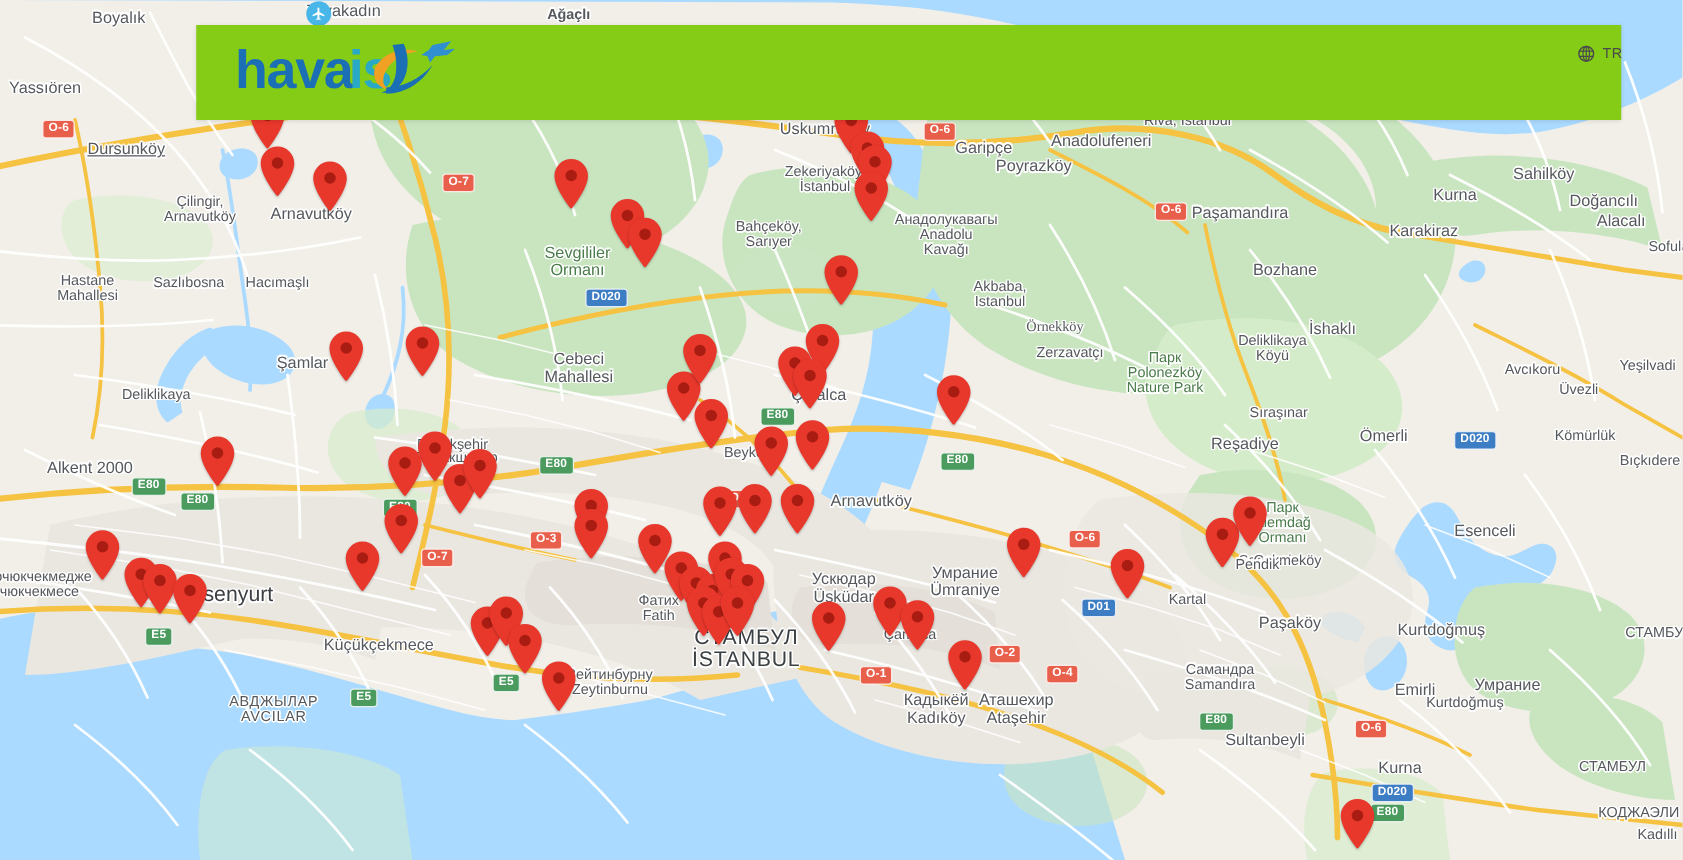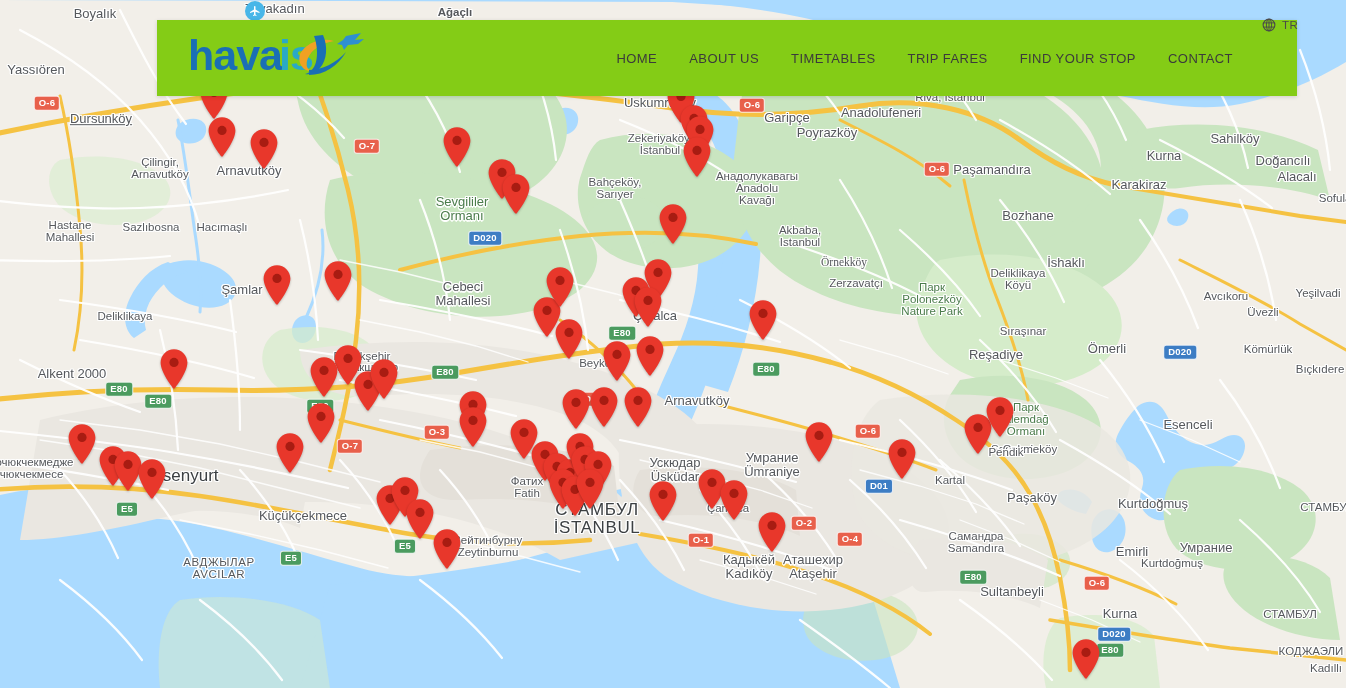--- a/index.html
+++ b/index.html
@@ -102,21 +102,21 @@
     color: #3b3b3b;
     text-decoration: none;
     padding: 0 16px;
     white-space: nowrap;
     font-family: "Liberation Sans", sans-serif;
   }
 
   
   #lang-switch {
     position: absolute;
-    right: 48px; top: 18px;
+    right: 48px; top: 36px;
     display: flex; align-items: center; gap: 6px;
     z-index: 60;
     cursor: pointer;
   }
   #lang-switch .lang-code {
     font-size: 11.5px; color: #4a4a4a; letter-spacing: .3px;
   }
 </style>
 </head>
 <body>
@@ -901,28 +901,20 @@
                C116,42 109,34 112,24 Z" fill="#f0a124"></path>
 
       <path d="M126,6 C129,14 130,24 128,32 C126,39 122,43 117,44 C122,45 128,43 132,38
                C139,30 140,16 135,5 Z" fill="#1a6fb5"></path>
       <path d="M121,40 C134,40 148,33 158,22 C150,36 136,45 121,45 Z" fill="#1a6fb5"></path>
 
       <path d="M158,6 L173,3 L167,10 L176,9 L170,14 L160,15 L156,20 L154,15 L149,14 L155,10 Z" fill="#2f8fd0"></path>
     </svg>
   </a>
 
-  <nav id="main-nav">
-      <a class="nav-link" href="#">HOME</a>
-      <a class="nav-link" href="#">ABOUT US</a>
-      <a class="nav-link" href="#">TIMETABLES</a>
-      <a class="nav-link" href="#">TRIP FARES</a>
-      <a class="nav-link" href="#">FIND YOUR STOP</a>
-      <a class="nav-link" href="#">CONTACT</a>
-    </nav>
 </header>
 
 <div id="lang-switch">
   <span style="line-height:0">
     <svg width="14" height="14" viewBox="0 0 16 16" xmlns="http://www.w3.org/2000/svg">
       <circle cx="8" cy="8" r="6.7" fill="none" stroke="#4a4a4a" stroke-width="1.3"></circle>
       <ellipse cx="8" cy="8" rx="3" ry="6.7" fill="none" stroke="#4a4a4a" stroke-width="1.1"></ellipse>
       <path d="M1.6,5.6 H14.4 M1.6,10.4 H14.4 M8,1.3 V14.7" stroke="#4a4a4a" stroke-width="1.1"></path>
     </svg>
   </span>

